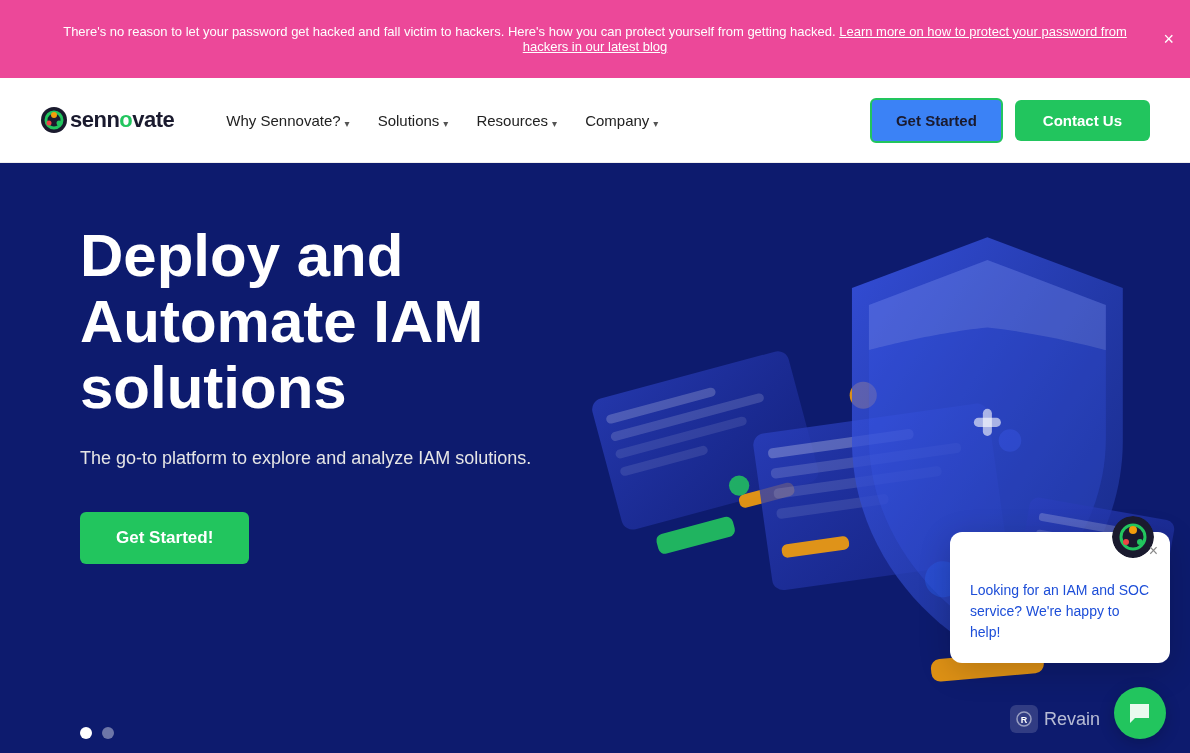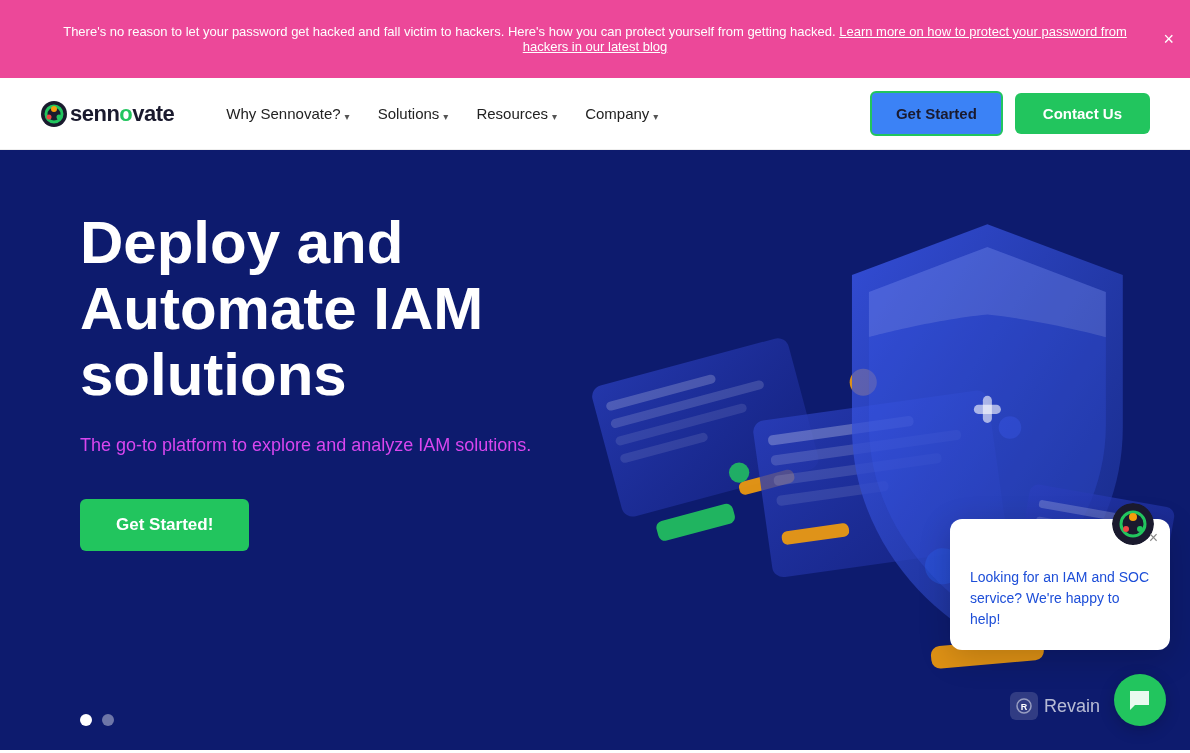--- a/index.html
+++ b/index.html
@@ -23,21 +23,21 @@
       cursor: pointer;
       font-size: 18px;
       color: white;
     }
 
     
     .navbar {
       display: flex;
       align-items: center;
       padding: 0 40px;
-      height: 72px;
+      height: 85px;
       background: white;
       border-bottom: 1px solid #eee;
     }
     .logo {
       display: flex;
       align-items: center;
       margin-right: 40px;
     }
     .logo-icon {
       width: 28px;
@@ -113,21 +113,21 @@
     }
     .hero-title {
       font-size: 60px;
       font-weight: 800;
       color: white;
       line-height: 1.1;
       margin-bottom: 24px;
     }
     .hero-subtitle {
       font-size: 18px;
-      color: #d946ef;
+      color: #e5e5e5;
       margin-bottom: 40px;
       line-height: 1.5;
     }
     .btn-hero {
       padding: 16px 36px;
       border-radius: 6px;
       background: #22c55e;
       color: white;
       font-size: 17px;
       font-weight: 700;

